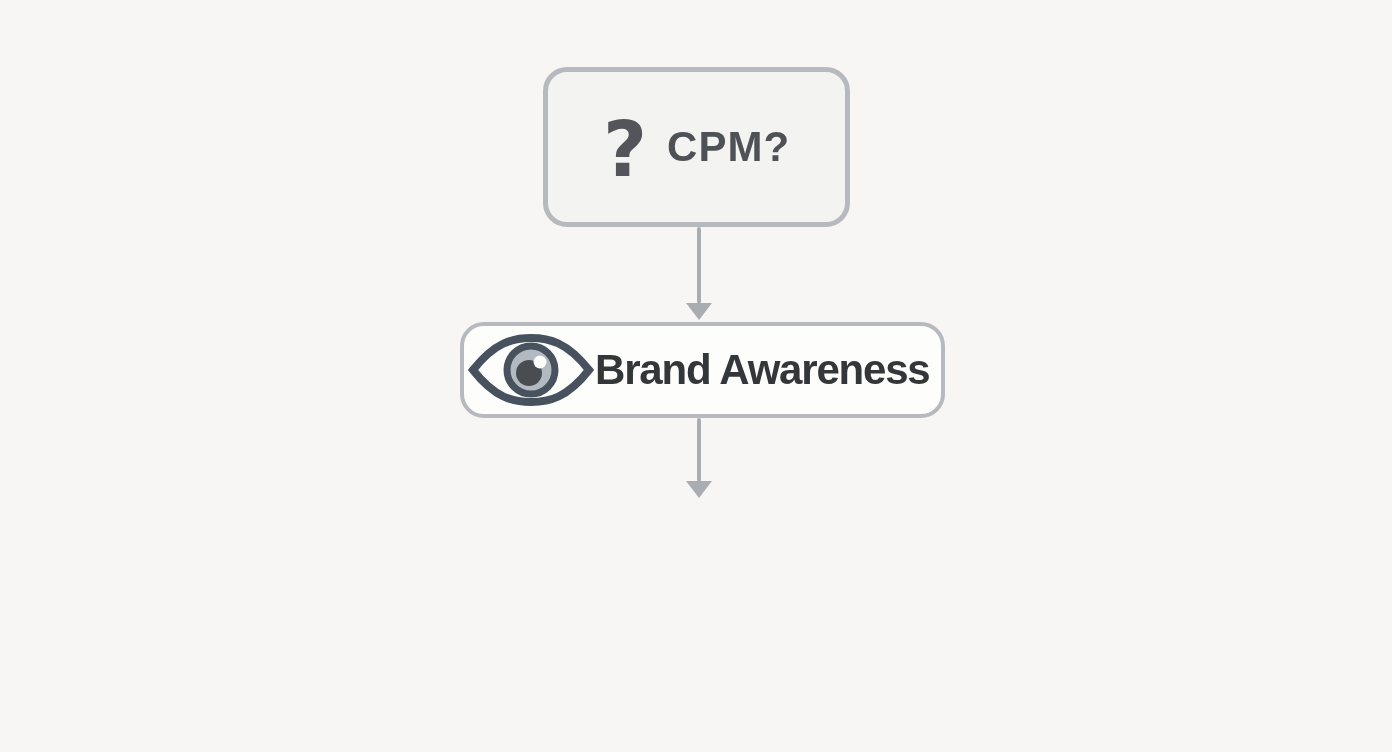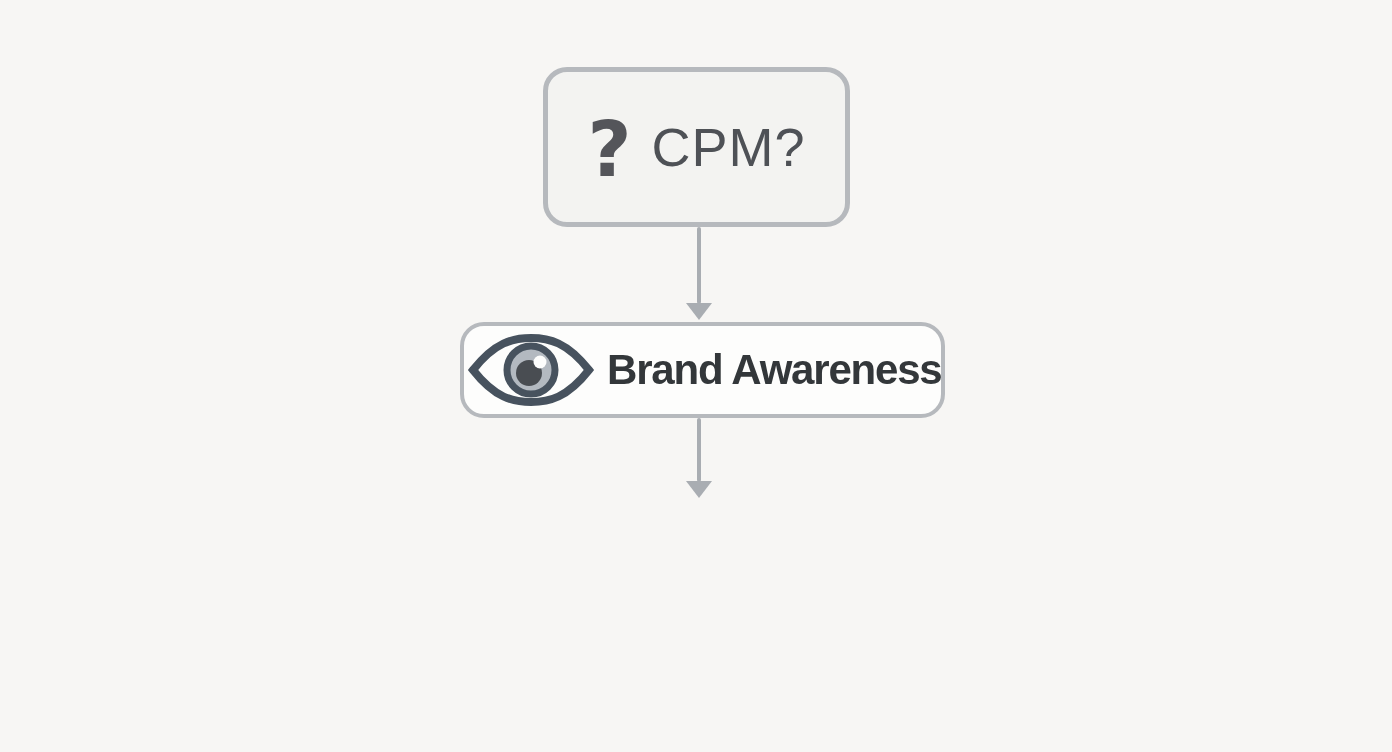--- a/index.html
+++ b/index.html
@@ -40,31 +40,30 @@
   }
   .question-glyph {
     font-family: "DejaVu Sans", sans-serif;
     font-weight: 800;
     font-size: 76px;
     line-height: 1;
     color: var(--question-mark, #54555a);
     transform: translateY(3px);
   }
   .cpm-label {
-    font-size: 54px;
-    font-weight: 400;
+    font-size: 42px;
+    font-weight: 700;
     letter-spacing: 1px;
     color: var(--cpm-text, #4e5156);
     line-height: 1;
   }
   .node-wide {
     left: 460px;
     width: 485px;
     padding: 0 12px 0 3px;
-    gap: 12px;
   }
   .node-brand {
     top: 322px;
     height: 96px;
   }
   .node-direct {
     top: 497px;
     height: 101px;
   }
   .node-label {

